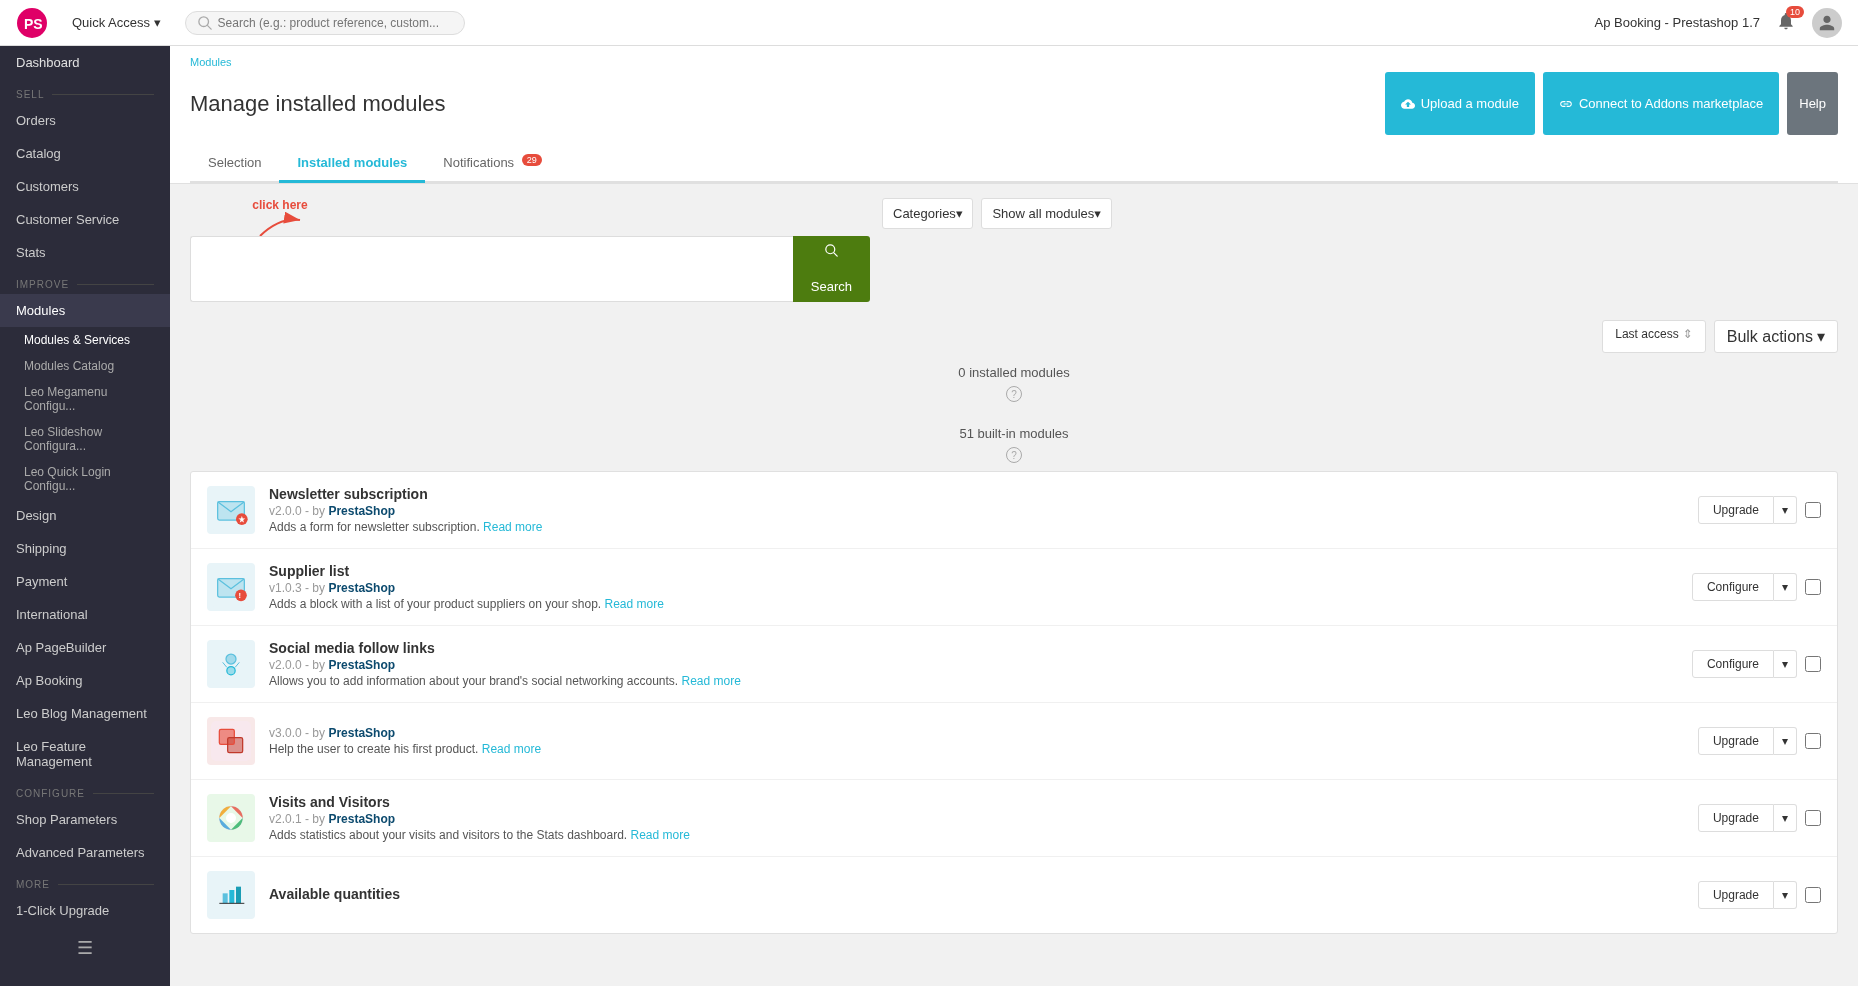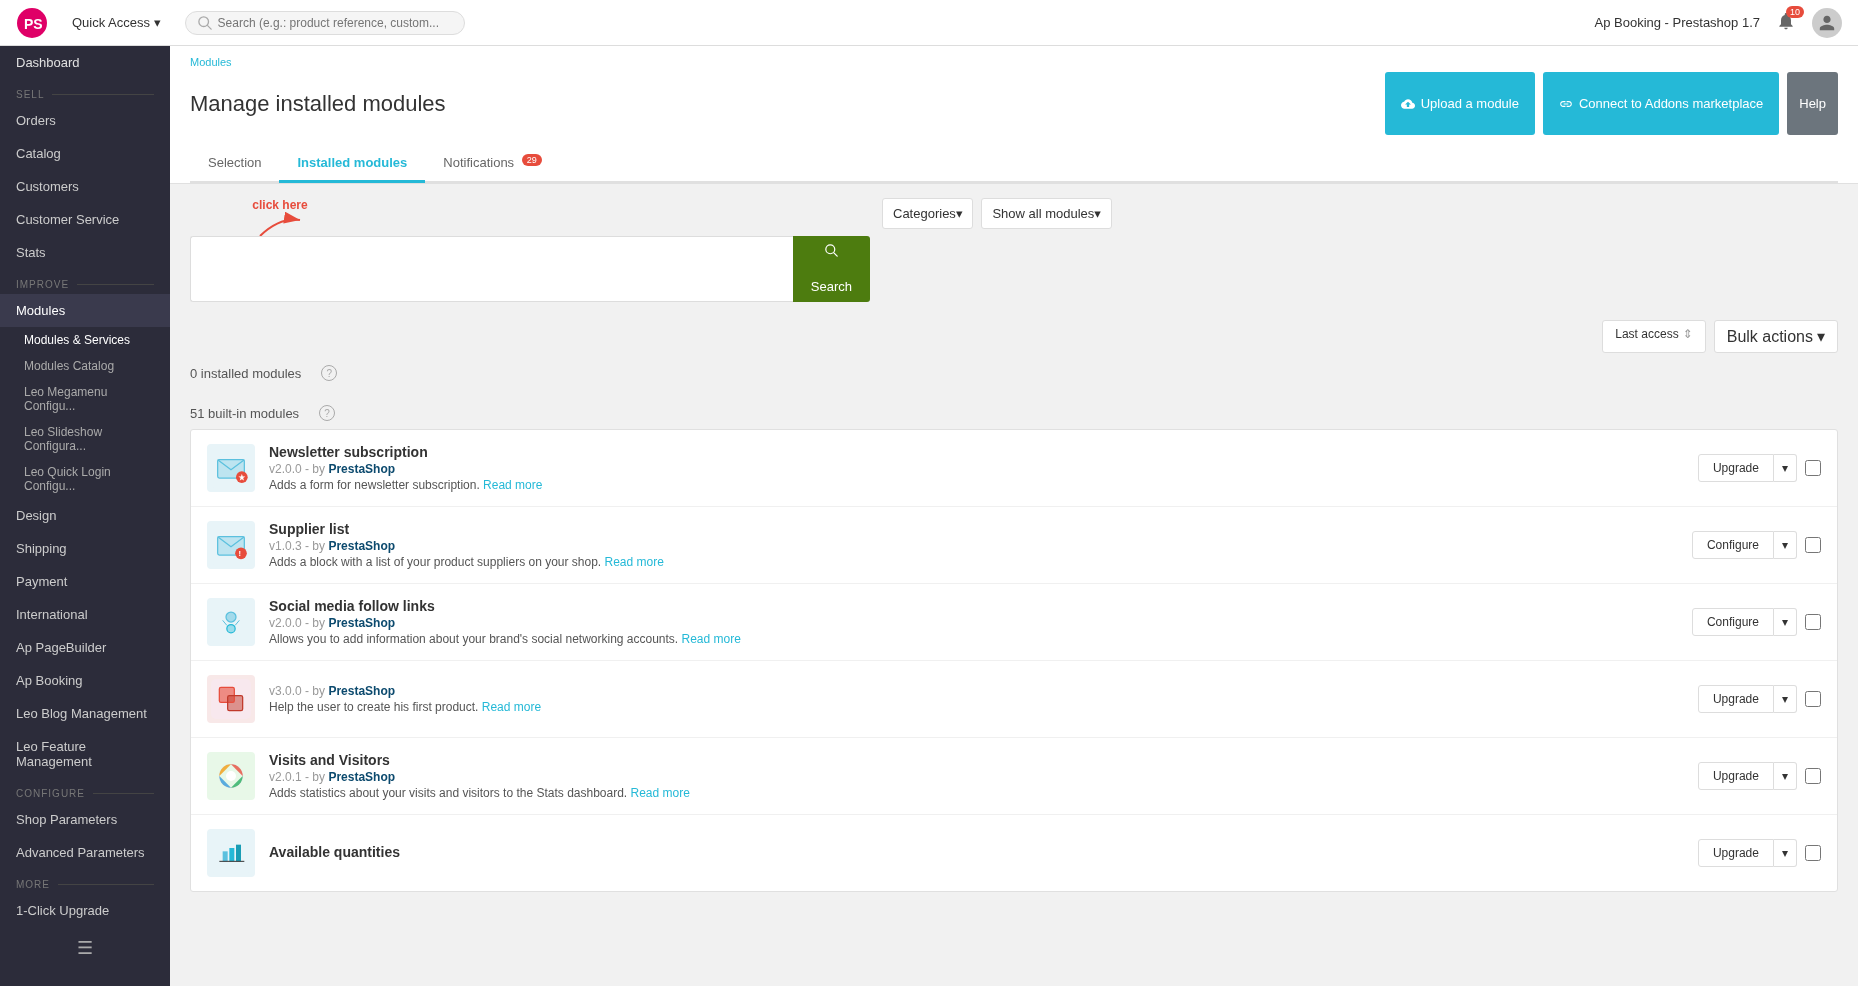--- a/index.html
+++ b/index.html
@@ -60,21 +60,21 @@
     .filter-selects { display: flex; flex-direction: row; gap: 8px; min-width: 220px; }
     .filter-select { border: 1px solid #ddd; border-radius: 3px; padding: 7px 10px; background: #fff; font-size: 13px; cursor: pointer; color: #333; display: flex; align-items: center; justify-content: space-between; }
 
     
     .modules-area { padding: 0 20px 20px; }
     .sort-row { display: flex; justify-content: flex-end; gap: 8px; margin-bottom: 12px; margin-top: 4px; }
     .sort-btn { border: 1px solid #ddd; background: #fff; padding: 6px 12px; border-radius: 3px; font-size: 12px; cursor: pointer; display: flex; gap: 4px; color: #333; }
     .sort-btn .dropdown-arrow { color: #999; }
     .bulk-btn { border: 1px solid #ddd; background: #fff; padding: 6px 12px; border-radius: 3px; font-size: 16px; cursor: pointer; display: flex; align-items: center; gap: 4px; color: #333; }
 
-    .section-header { font-size: 13px; color: #555; margin-bottom: 8px; display: flex; align-items: center; gap: 20px; }
+    .section-header { font-size: 13px; color: #555; margin-bottom: 8px; display: flex; align-items: center; gap: 6px; flex-direction: column; }
     .section-header .help-icon { display: inline-flex; align-items: center; justify-content: center; width: 16px; height: 16px; border-radius: 50%; border: 1px solid #aaa; color: #aaa; font-size: 10px; cursor: pointer; }
 
     .modules-list { background: #fff; border: 1px solid #e0e0e0; border-radius: 3px; }
     .module-row { display: flex; align-items: center; padding: 14px 16px; border-bottom: 1px solid #f0f0f0; gap: 14px; }
     .module-row:last-child { border-bottom: none; }
     .module-icon { width: 48px; height: 48px; flex-shrink: 0; display: flex; align-items: center; justify-content: center; }
     .module-info { flex: 1; }
     .module-name { font-size: 14px; font-weight: 600; color: #333; margin-bottom: 2px; }
     .module-meta { font-size: 12px; color: #999; margin-bottom: 2px; }
     .module-meta b { color: #0c4a6e; }

